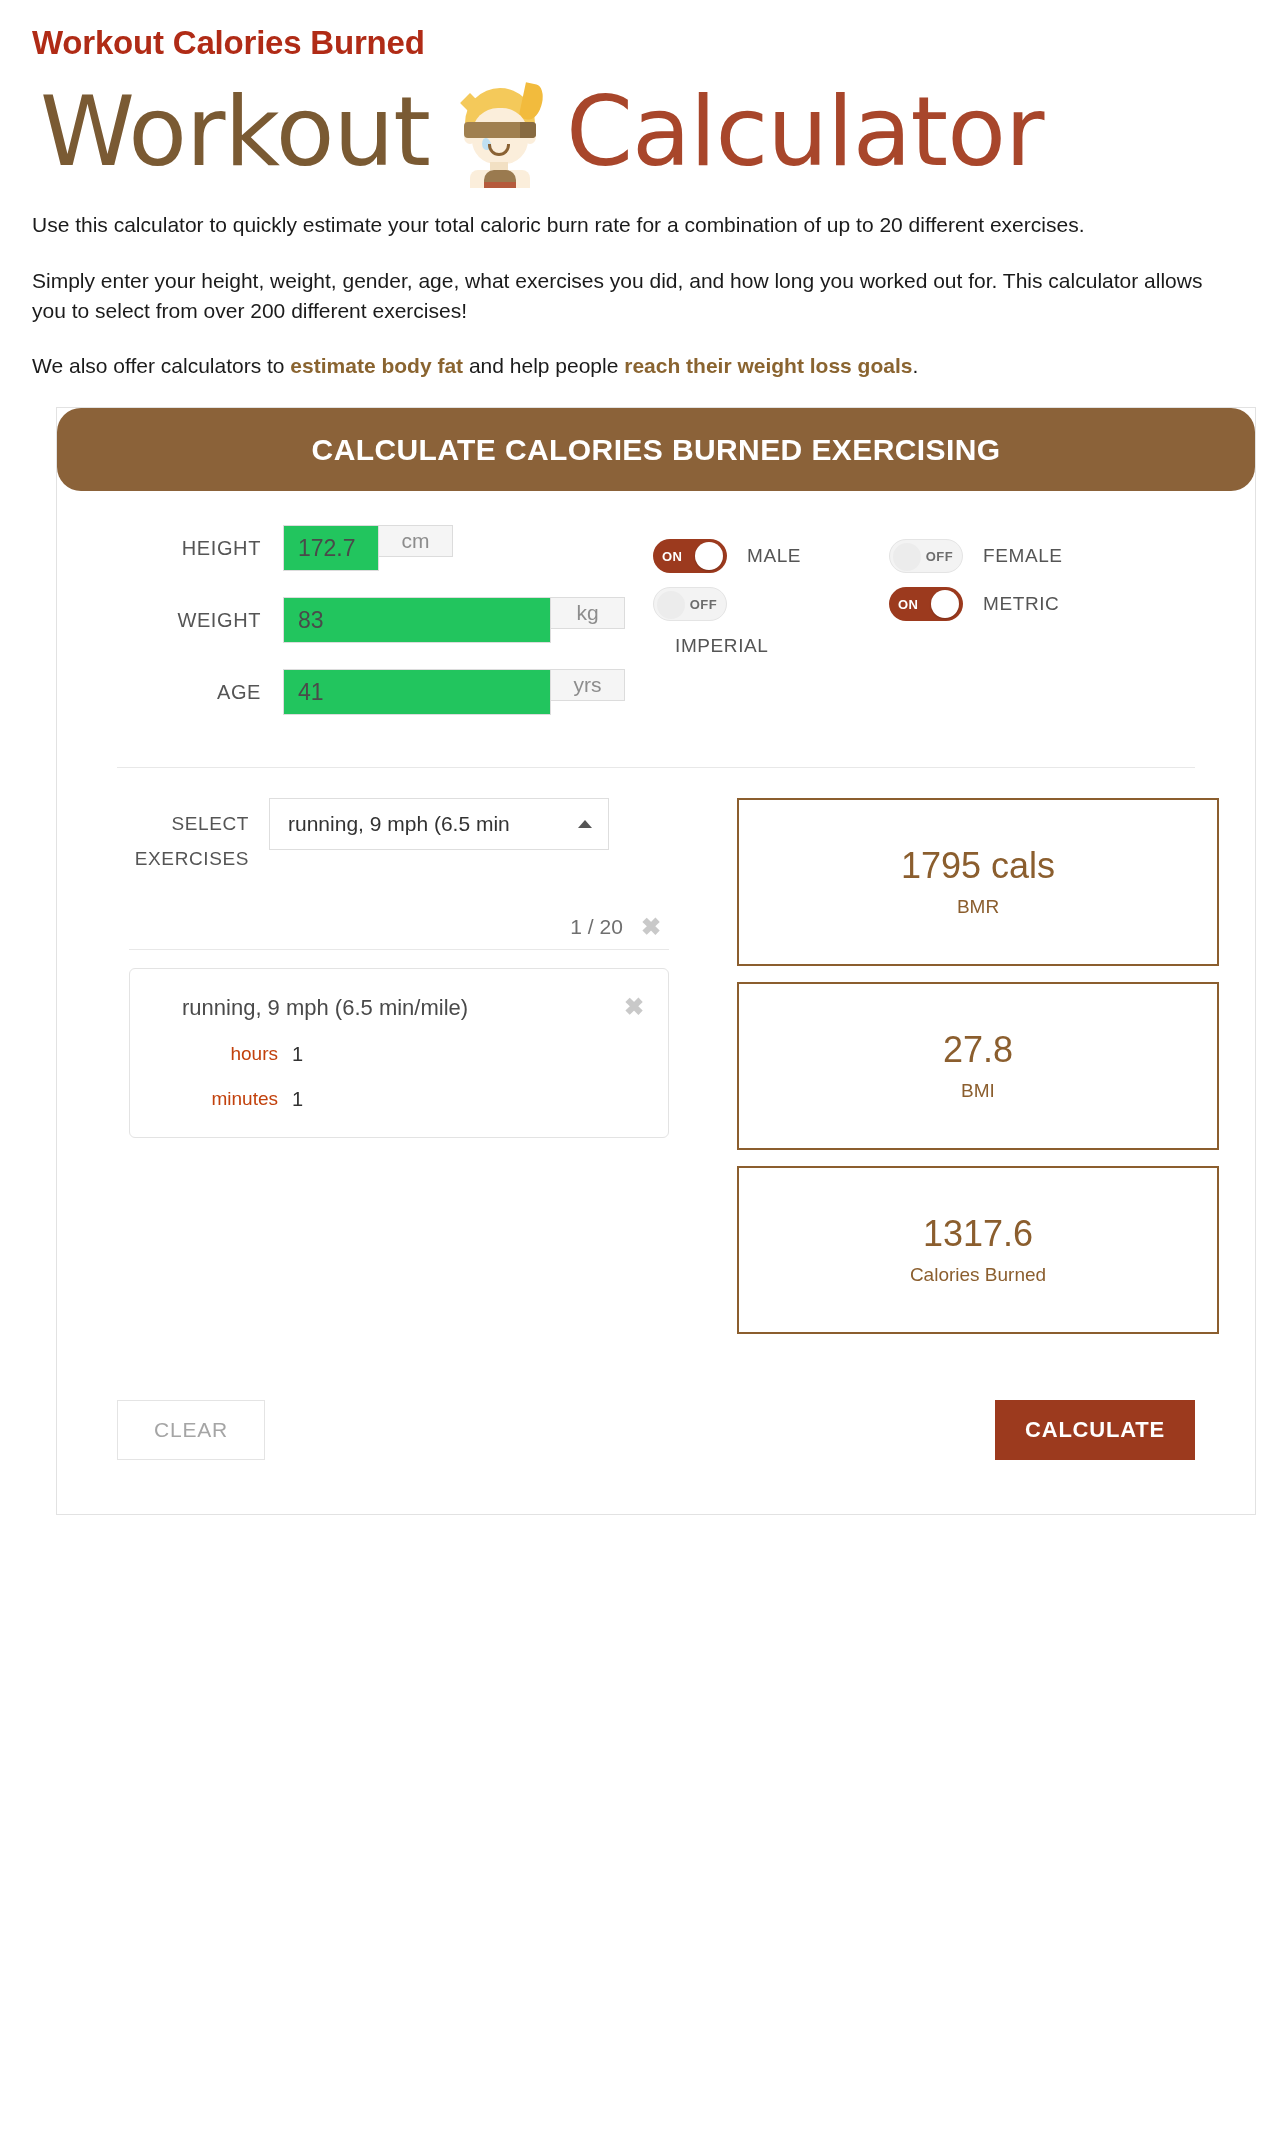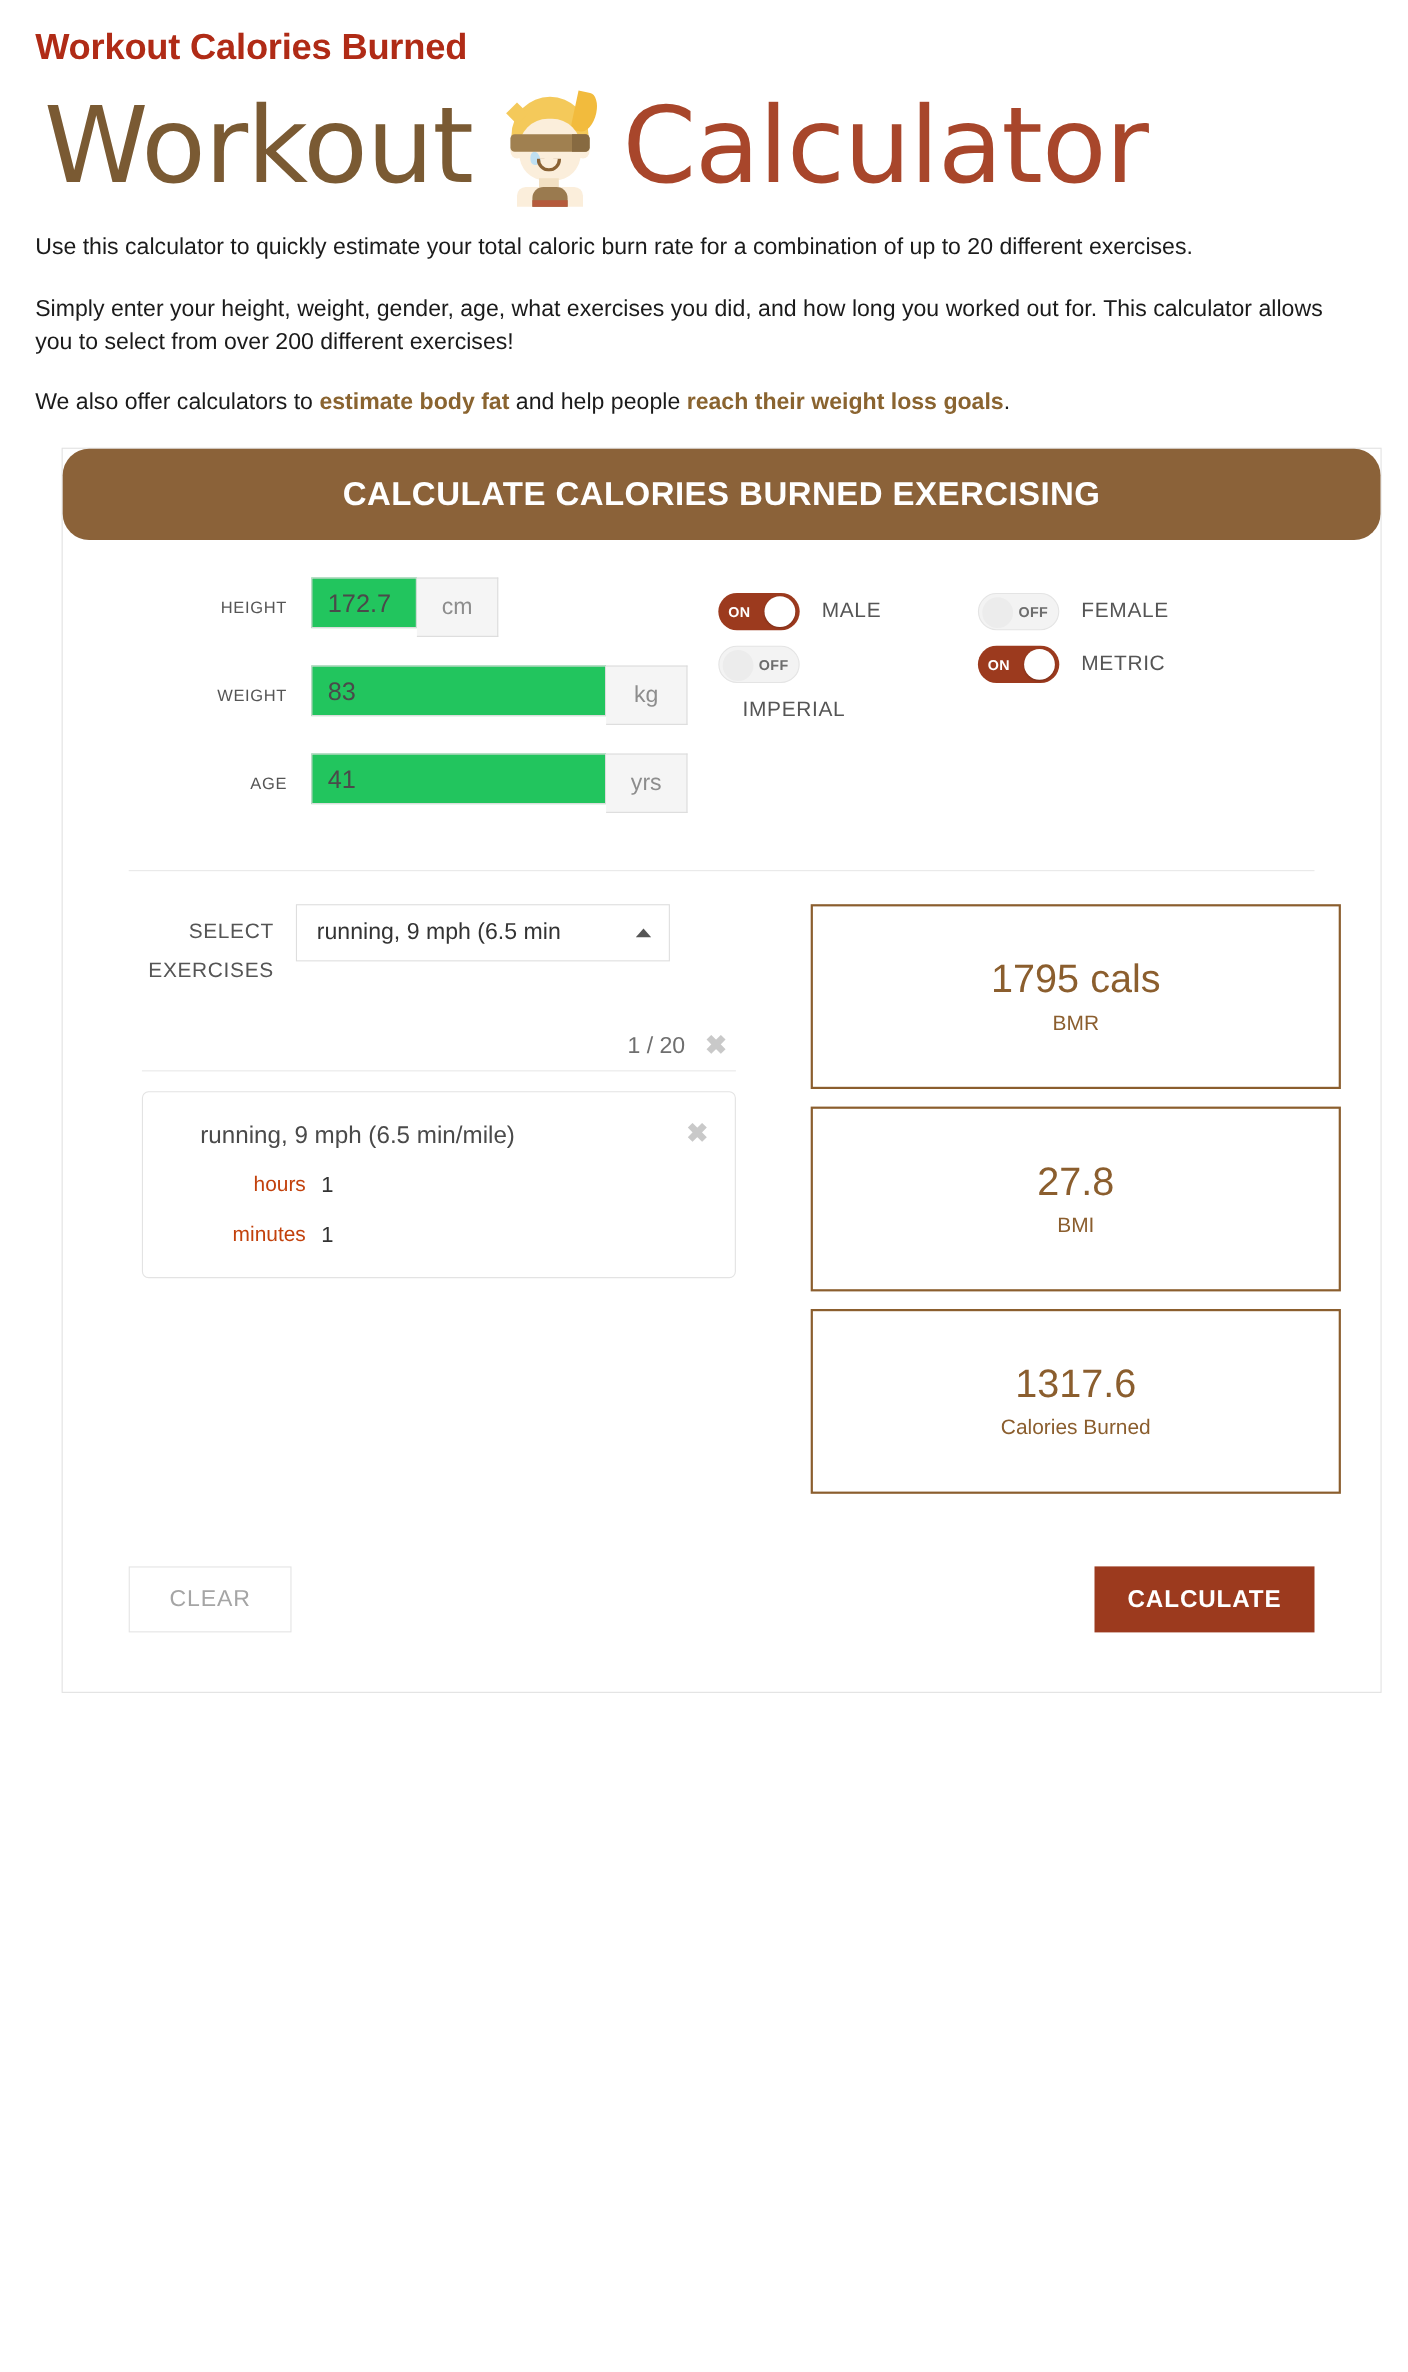--- a/index.html
+++ b/index.html
@@ -174,39 +174,39 @@
   
   .field-row {
     display: flex;
     align-items: center;
     margin-bottom: 26px;
   }
   .field-label {
     width: 130px;
     text-align: right;
     padding-right: 22px;
-    font-size: 15px;
+    font-size: 20px;
     color: #555;
     letter-spacing: 0.6px;
   }
   .input-group { display: flex; }
   .txt-input {
     height: 46px;
     border: 1px solid #dcdcdc;
     background: #22c55e;
     font-size: 23px;
     color: #4a4a4a;
     padding: 0 14px;
     outline: none;
     font-family: "Liberation Sans", sans-serif;
   }
   .txt-input.narrow { width: 96px; }
   .txt-input.wide { width: 268px; }
   .unit-box {
-    height: 54px;
+    height: 32px;
     min-width: 74px;
     border: 1px solid #dcdcdc;
     border-left: none;
     background: #f5f5f5;
     color: #8d8d8d;
     font-size: 21px;
     display: flex;
     align-items: center;
     justify-content: center;
     padding: 0 14px;

